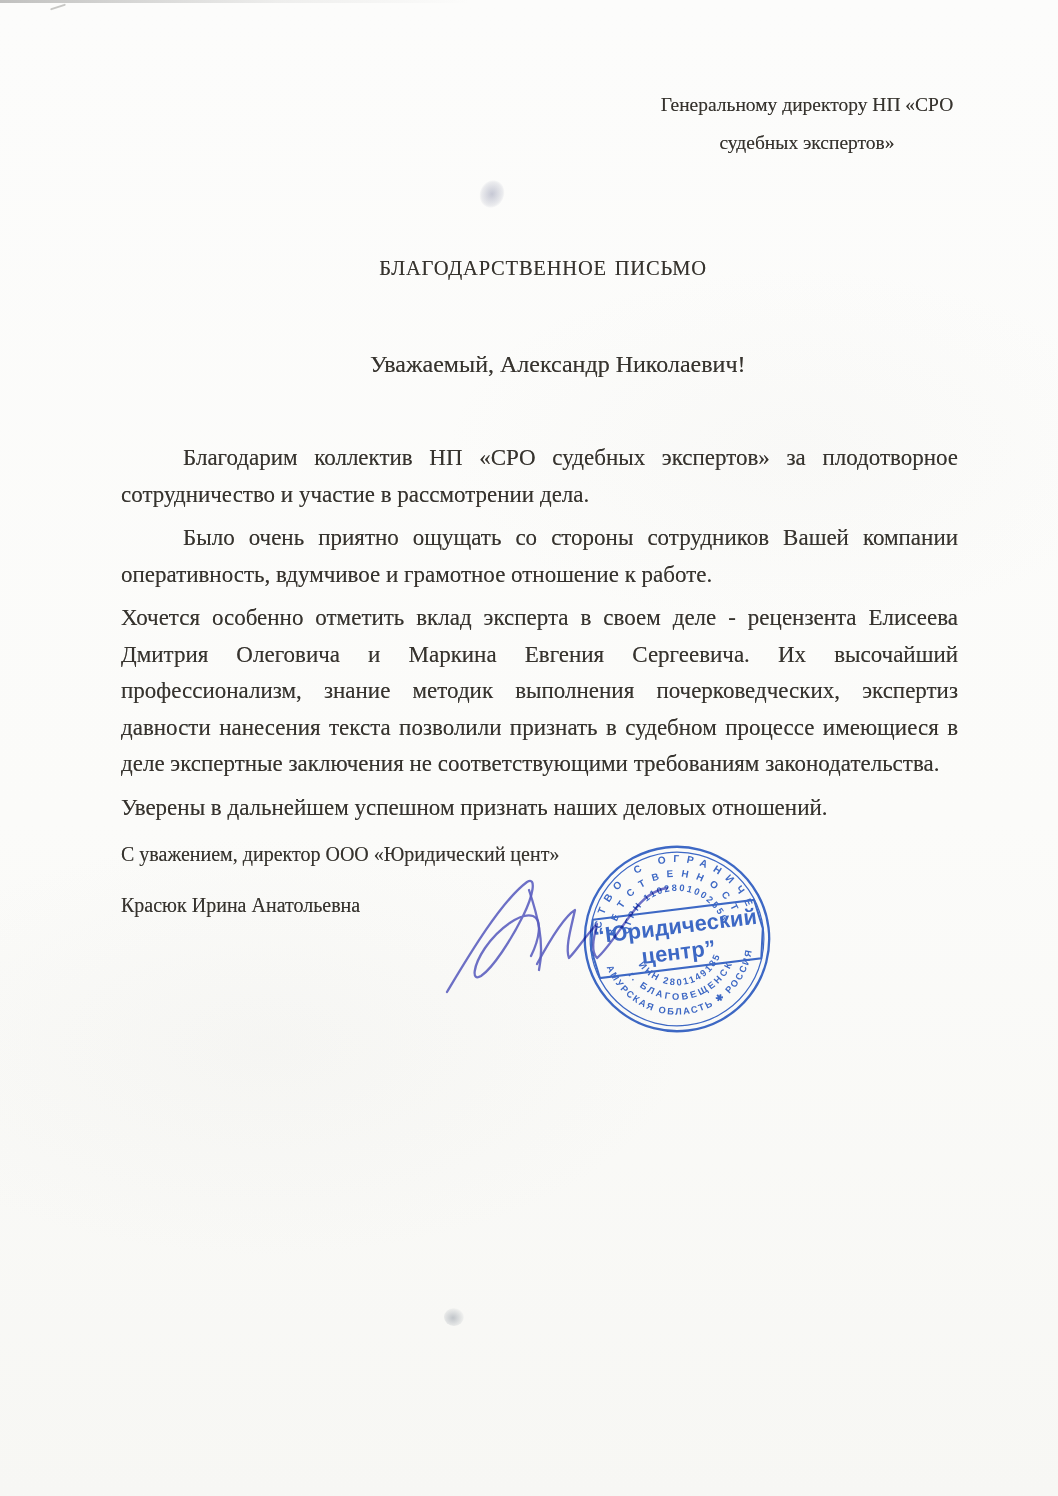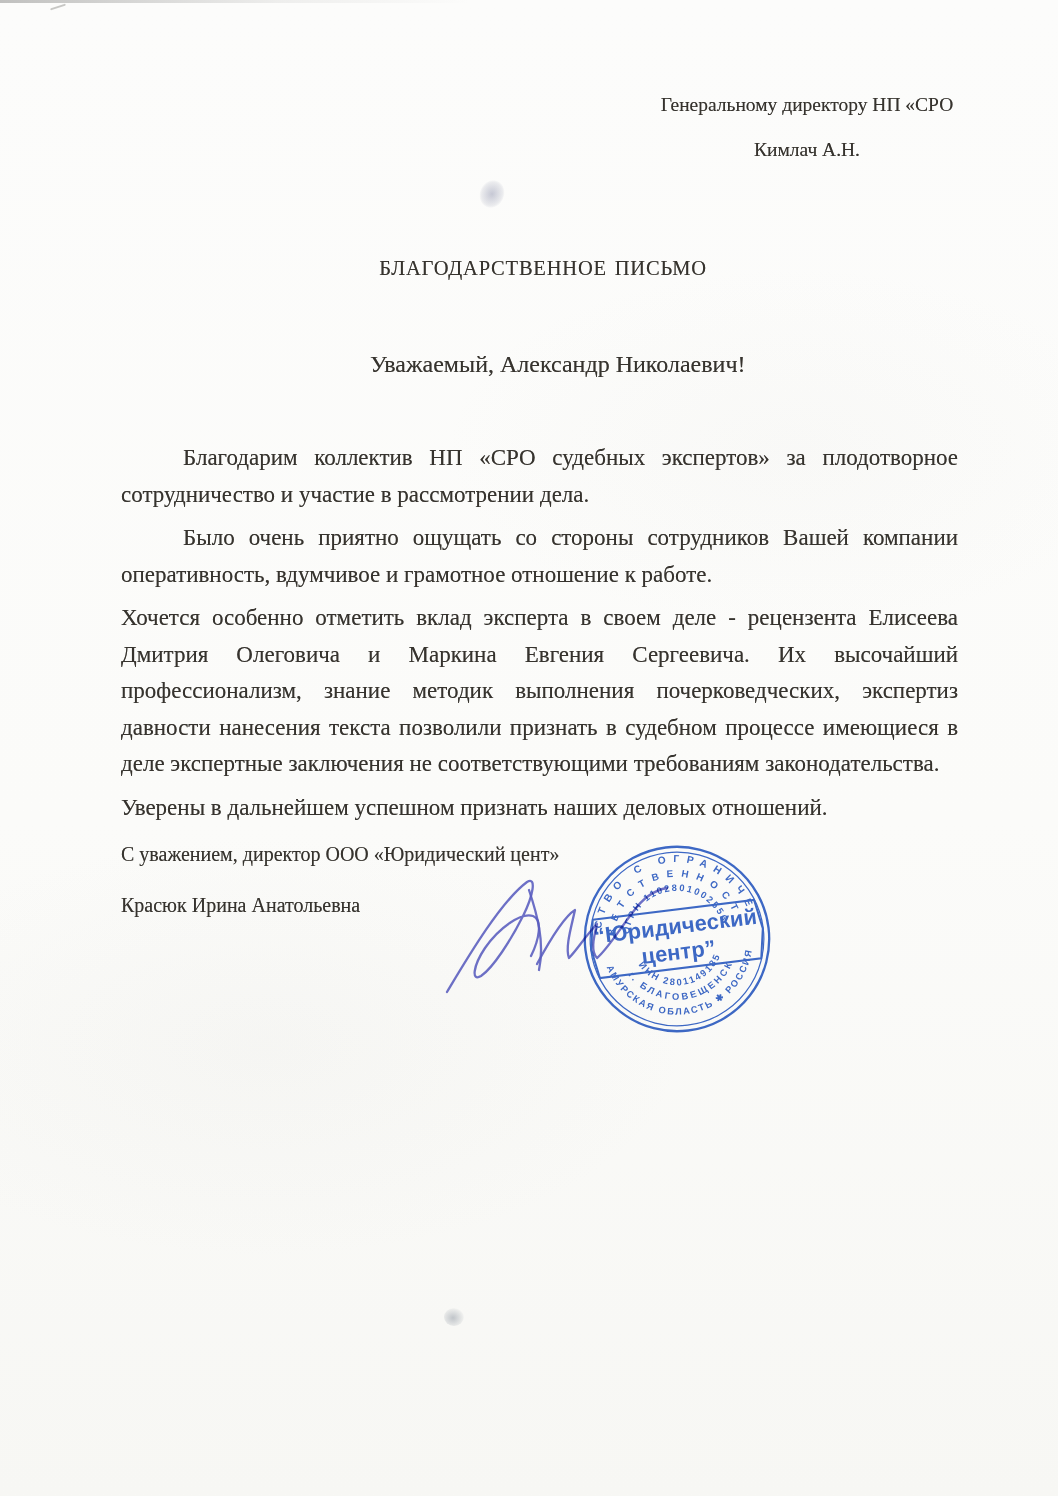--- a/index.html
+++ b/index.html
@@ -99,21 +99,21 @@
 </head>
 <body>
 
 <div class="page">
 
   <div class="edge-top"></div>
   <div class="edge-tick"></div>
 
   <div class="recipient txt">
     <div>Генеральному директору НП «СРО</div>
-    <div class="name">Кимлач А.Н.</div>
+    <div>судебных экспертов»</div>
   </div>
 
   <div class="title txt">БЛАГОДАРСТВЕННОЕ ПИСЬМО</div>
 
   <div class="salutation txt">Уважаемый, Александр Николаевич!</div>
 
   <div class="body-text txt">
     <p class="indent">Благодарим коллектив НП «СРО судебных экспертов» за плодотворное сотрудничество и участие в рассмотрении дела.</p>
     <p class="indent">Было очень приятно ощущать со стороны сотрудников Вашей компании оперативность, вдумчивое и грамотное отношение к работе.</p>
     <p>Хочется особенно отметить вклад эксперта в своем деле - рецензента Елисеева Дмитрия Олеговича и Маркина Евгения Сергеевича. Их высочайший профессионализм, знание методик выполнения почерковедческих, экспертиз давности нанесения текста позволили признать в судебном процессе имеющиеся в деле экспертные заключения не соответствующими требованиям законодательства.</p>

